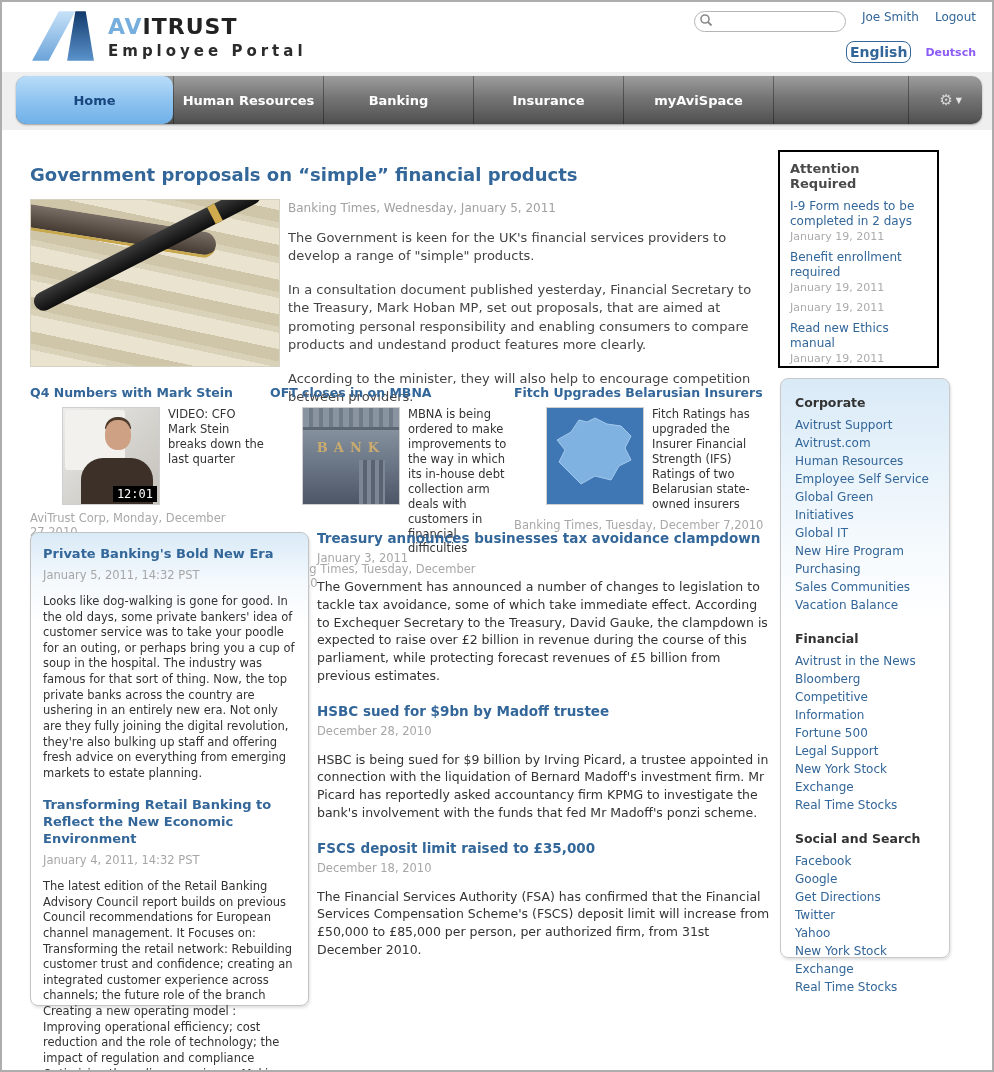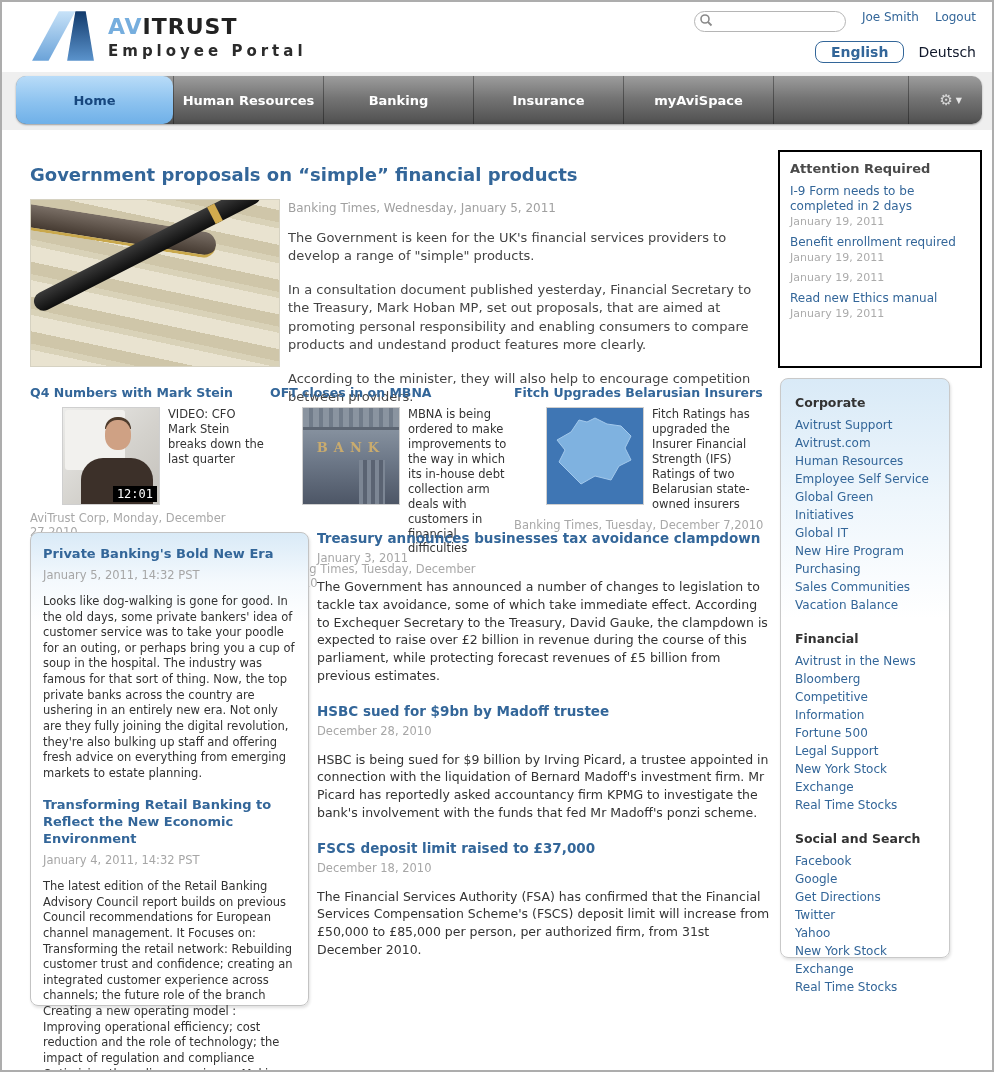--- a/index.html
+++ b/index.html
@@ -18,23 +18,23 @@
   .brand-line2 { font-size:15px; font-weight:bold; letter-spacing:4px; color:#2b2b2b; margin-top:3px; }
 
   .header-right { position:absolute; right:16px; top:8px; text-align:right; }
   .hr-row1 { display:flex; align-items:flex-start; gap:16px; justify-content:flex-end; }
   .search-box { position:relative; width:152px; height:21px; }
   .search-box input { width:100%; height:100%; border:1px solid #b5b5b5; border-radius:11px;
                       padding:0 8px 0 24px; font-size:11px; outline:none; }
   .search-icon { position:absolute; left:5px; top:3px; width:14px; height:14px; }
   .hdr-link { color:#336699; font-size:12px; text-decoration:none; cursor:pointer; }
   .hr-row2 { margin-top:10px; display:flex; gap:14px; justify-content:flex-end; align-items:center; }
-  .lang-active { border:1px solid #336699; border-radius:8px; padding:2px 15px;
+  .lang-active { border:1px solid #336699; border-radius:8px; padding:2px 3px;
                  color:#336699; font-weight:bold; font-size:14px; cursor:pointer; background:#fff; }
-  .lang-other { color:#0f172a; font-weight:normal; font-size:14px; cursor:pointer; }
+  .lang-other { color:#8b5cf6; font-weight:bold; font-size:11px; cursor:pointer; }
 
   
   .nav-band { position:absolute; top:70px; left:0; width:100%; height:58px; background:#efefef; }
   .nav { position:absolute; left:14px; top:4px; width:966px; height:48px; border-radius:10px;
          background:linear-gradient(#9d9d9d, #757575 45%, #565656 90%, #4a4a4a);
          display:flex; align-items:stretch; box-shadow:0 1px 2px rgba(0,0,0,.35); }
   .tab { width:150px; display:flex; align-items:center; justify-content:center;
          color:#fff; font-size:13px; font-weight:bold; cursor:pointer; position:relative; }
   .tab + .tab { border-left:1px solid rgba(0,0,0,.35); }
   .tab.active { background:linear-gradient(#b9dcf8, #8cc2ef 55%, #6fb0e8);
@@ -55,21 +55,21 @@
           background:linear-gradient(#7a6f66, #453a31); transform:rotate(9deg);
           border-bottom:3px solid #c9a84c; }
   .pen2 { position:absolute; left:4px; top:96px; width:252px; height:19px; border-radius:10px;
           background:linear-gradient(#3a3a3a, #0e0e0e); transform:rotate(-27deg); transform-origin:left center; }
   .pen2-band { position:absolute; right:46px; top:0; width:8px; height:100%; background:#d2ab4e; }
   .main-text { position:absolute; left:286px; top:199px; width:484px; }
   .byline { color:#a0a0a0; font-size:12px; margin-bottom:14px; }
   .main-text p { font-size:13px; color:#444; line-height:1.42; margin-bottom:15px; }
 
   
-  .attention { position:absolute; left:776px; top:148px; width:204px; height:218px;
+  .attention { position:absolute; left:776px; top:148px; width:161px; height:218px;
                border:2px solid #000; background:#fff; padding:9px 10px; }
   .attention-title { font-size:13px; font-weight:bold; color:#4a4a4a; margin-bottom:8px; }
   .attn-item { margin-bottom:7px; }
   .attn-link { display:block; color:#336699; font-size:12px; line-height:1.25; cursor:pointer; }
   .attn-date { color:#ababab; font-size:11px; margin-top:1px; }
 
   
   .news-col { position:absolute; top:383px; }
   .news-col.c1 { left:28px;  width:236px; }
   .news-col.c2 { left:268px; width:240px; }
@@ -287,21 +287,21 @@
       <div class="center-art-title">Treasury announces businesses tax avoidance clampdown</div>
       <div class="center-art-date">January 3, 2011</div>
       <div class="center-art-body">The Government has announced a number of changes to legislation to tackle tax avoidance, some of which take immediate effect. According to Exchequer Secretary to the Treasury, David Gauke, the clampdown is expected to raise over £2 billion in revenue during the course of this parliament, while protecting forecast revenues of £5 billion from previous estimates.</div>
     </article>
     <article class="center-art">
       <div class="center-art-title">HSBC sued for $9bn by Madoff trustee</div>
       <div class="center-art-date">December 28, 2010</div>
       <div class="center-art-body">HSBC is being sued for $9 billion by Irving Picard, a trustee appointed in connection with the liquidation of Bernard Madoff's investment firm. Mr Picard has reportedly asked accountancy firm KPMG to investigate the bank's involvement with the funds that fed Mr Madoff's ponzi scheme.</div>
     </article>
     <article class="center-art">
-      <div class="center-art-title">FSCS deposit limit raised to £37,000</div>
+      <div class="center-art-title">FSCS deposit limit raised to £35,000</div>
       <div class="center-art-date">December 18, 2010</div>
       <div class="center-art-body">The Financial Services Authority (FSA) has confirmed that the Financial Services Compensation Scheme's (FSCS) deposit limit will increase from £50,000 to £85,000 per person, per authorized firm, from 31st December 2010.</div>
     </article>
   </section>
 
   <aside class="sidebar">
     <div class="sb-section-title">Corporate</div>
     <a class="sb-link">Avitrust Support</a>
     <a class="sb-link">Avitrust.com</a>
     <a class="sb-link">Human Resources</a>

